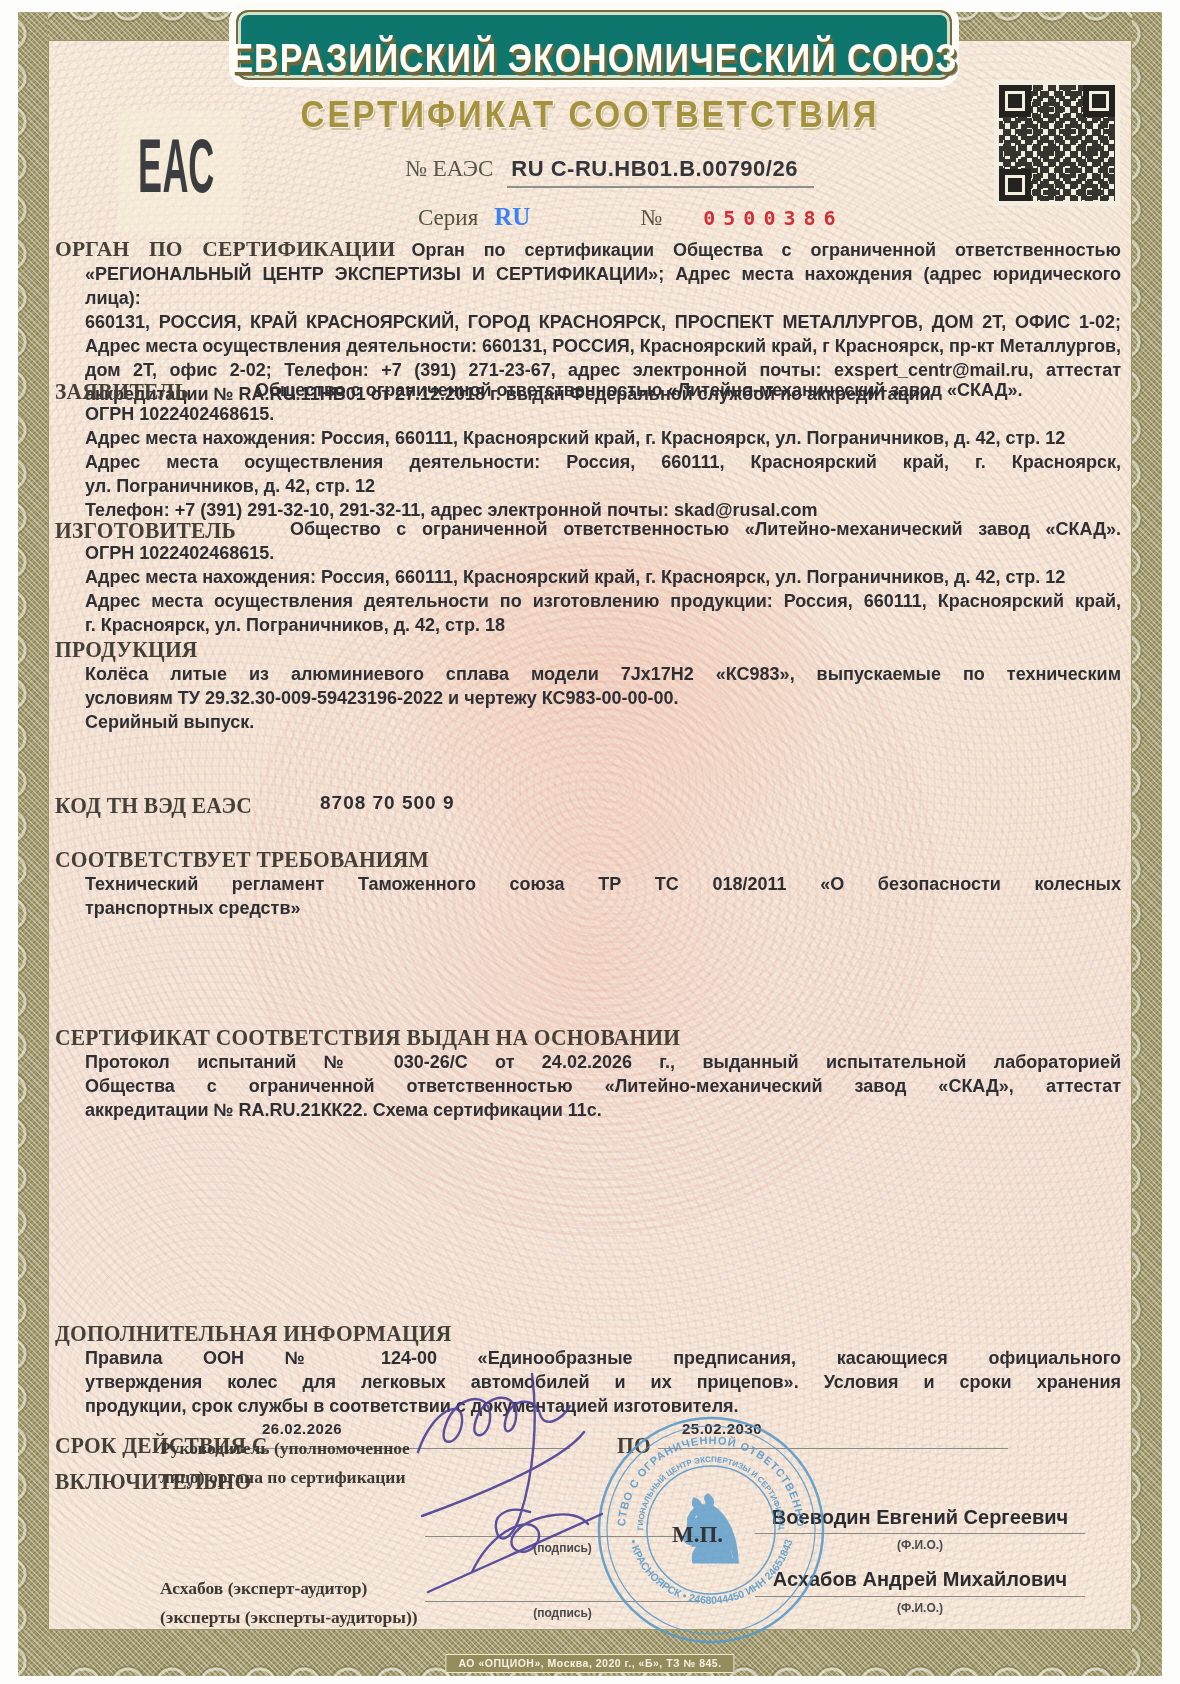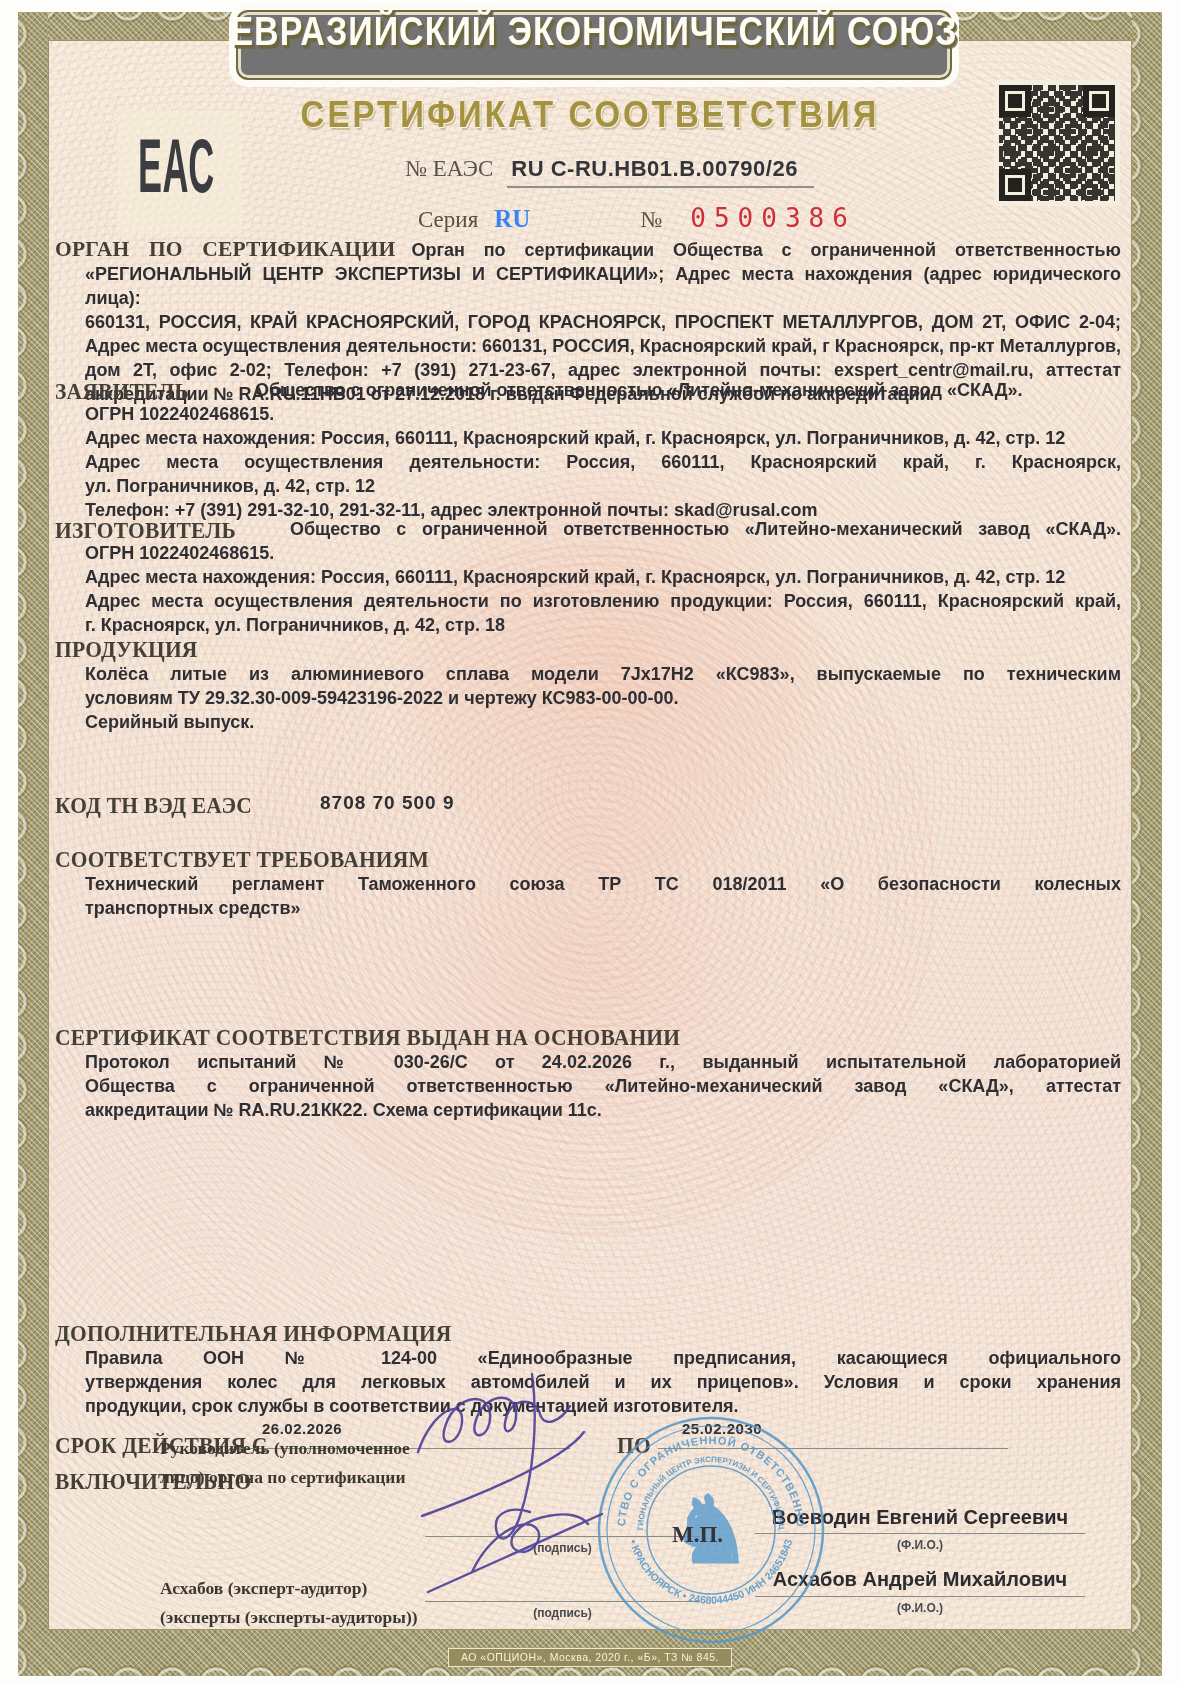--- a/index.html
+++ b/index.html
@@ -36,42 +36,42 @@
       repeating-radial-gradient(circle at 15% 85%, rgba(130,145,205,.075) 0 2px, transparent 2px 8px),
       repeating-radial-gradient(circle at 88% 20%, rgba(130,145,205,.07) 0 2px, transparent 2px 8px),
       repeating-linear-gradient(63deg, rgba(242,176,140,.085) 0 2px, transparent 2px 7px),
       repeating-linear-gradient(-63deg, rgba(242,176,140,.06) 0 2px, transparent 2px 7px),
       linear-gradient(180deg,#f9efdf 0%, #f7e9d9 40%, #f6e7da 70%, #f8eddd 100%); }
   .rosette { position:absolute; left:240px; top:540px; width:700px; height:700px; border-radius:50%;
       background:repeating-radial-gradient(circle, rgba(225,120,100,.09) 0 3px, transparent 3px 9px); z-index:1; }
 
   
   .banner { position:absolute; left:236px; top:10px; width:712px; height:66px; z-index:5;
-      background:#737373; border:2px solid #726b3d; border-radius:12px;
+      background:#0f766e; border:2px solid #726b3d; border-radius:12px;
       box-shadow:0 0 0 7px #fcfbf6, inset 0 0 0 3px rgba(248,243,220,.85);
-      display:flex; align-items:flex-start; justify-content:center; }
+      display:flex; align-items:flex-end; justify-content:center; }
   .banner span { color:#fdfcf5; font-weight:700; font-size:34px; letter-spacing:1px; white-space:nowrap;
       transform:scaleY(1.2); text-shadow:2px 2px 0 #6d673a, 3px 3px 0 rgba(109,103,58,.7); }
   .eac-bg { position:absolute; left:118px; top:110px; width:124px; height:124px;
       background:rgba(246,238,216,.55); z-index:2; }
   .eac { position:absolute; left:138px; top:122px; width:90px; z-index:3; color:#3c3d41;
       font-weight:700; font-size:58px; letter-spacing:1px; transform:scale(.62,1.3); transform-origin:left top; }
   .cert-title { position:absolute; top:96px; left:0; right:0; text-align:center; z-index:3;
       font-weight:700; font-size:33px; letter-spacing:3px; color:#a4923f; transform:scaleY(1.12);
       text-shadow:1px 1px 0 rgba(255,255,255,.8), 2px 2px 0 rgba(140,120,50,.35); }
   .num-line { position:absolute; top:156px; left:405px; z-index:3; display:flex; align-items:baseline; }
   .num-label { font-family:"Liberation Serif",serif; font-size:23px; color:#57534a; }
   .num-value { font-size:22px; font-weight:700; color:#34353b; margin-left:14px; letter-spacing:.5px;
       border-bottom:2px solid #90908a; padding:0 16px 4px 4px; }
   .series-line { position:absolute; top:203px; left:418px; z-index:3; display:flex; align-items:baseline; }
   .series-label { font-family:"Liberation Serif",serif; font-size:23px; color:#55503f; }
   .series-value { font-family:"Liberation Serif",serif; font-weight:700; font-size:25px; color:#3b82f6; margin-left:16px; }
   .serialno-label { font-family:"Liberation Serif",serif; font-size:23px; color:#55503f; margin-left:110px; }
-  .serialno-value { font-family:"DejaVu Sans Mono",monospace; font-weight:400; font-size:26px;
-      color:#cf3038; letter-spacing:8px; margin-left:28px; }
+  .serialno-value { font-family:"DejaVu Sans Mono",monospace; font-weight:700; font-size:20px;
+      color:#cf3038; letter-spacing:8px; margin-left:41px; }
   .qr { position:absolute; left:994px; top:80px; width:126px; height:126px; background:#f4eee0; z-index:3; }
   .qr-noise { position:absolute; inset:5px;
       background:
         repeating-conic-gradient(#26251f 0 25%, transparent 0 50%) 0 0/11px 11px,
         repeating-conic-gradient(#26251f 0 25%, transparent 0 50%) 4px 6px/15px 15px; opacity:.92; }
   .qr-f { position:absolute; width:32px; height:32px; border:6px solid #23221e; background:#f4eee0; box-sizing:border-box; z-index:2; }
   .qr-f::after { content:""; position:absolute; inset:3px; background:#23221e; }
   .qr-tl { left:5px; top:5px; } .qr-tr { right:5px; top:5px; } .qr-bl { left:5px; bottom:5px; }
 
   
@@ -89,22 +89,22 @@
   .date-val { position:absolute; z-index:4; font-size:15px; font-weight:700; color:#2e2e33; letter-spacing:.5px; }
   .uline { position:absolute; z-index:3; border-bottom:1.5px solid #8b8b85; height:0; }
   .cap { position:absolute; z-index:4; font-size:12px; font-weight:700; color:#4a4a4e; text-align:center; }
   .role { position:absolute; left:160px; z-index:4; font-family:"Liberation Serif",serif; font-weight:700;
       font-size:17.5px; color:#3b3731; line-height:29px; }
   .fio { position:absolute; z-index:4; width:330px; left:755px; text-align:center; font-size:20px; font-weight:700; color:#2b2b30; }
   .mp { position:absolute; left:672px; top:1522px; z-index:7; font-family:"Liberation Serif",serif;
       font-weight:700; font-size:23px; color:#333338; }
   .stamp { position:absolute; left:591px; top:1410px; width:240px; height:240px; z-index:5; opacity:.88; }
   .sig { position:absolute; left:412px; top:1366px; width:280px; height:240px; z-index:6; }
-  .imprint { position:absolute; bottom:17px; left:50%; transform:translateX(-50%); z-index:4;
-      background:#948c5c; color:#f7f3e0; font-size:10.5px; font-weight:400; letter-spacing:.5px;
+  .imprint { position:absolute; bottom:11px; left:50%; transform:translateX(-50%); z-index:4;
+      background:#948c5c; color:#f7f3e0; font-size:10.5px; font-weight:700; letter-spacing:.5px;
       padding:2px 12px 3px; border:1px solid #efe9cc; border-radius:0; white-space:nowrap; }
 </style>
 </head>
 <body>
 
 <div class="page">
 
   <div class="band band-top band-h"></div>
   <div class="band band-bottom band-h"></div>
   <div class="band band-left band-v"></div>
@@ -134,21 +134,21 @@
   <div class="series-line">
     <span class="series-label">Серия</span>
     <span class="series-value">RU</span>
     <span class="serialno-label">№</span>
     <span class="serialno-value">0500386</span>
   </div>
 
   <div class="blk wide" style="top:237px">
     <div class="ln st"><span class="ih">ОРГАН ПО СЕРТИФИКАЦИИ</span><span>Орган по сертификации Общества с ограниченной ответственностью</span></div>
     <div class="ln st" style="padding-left:30px">«РЕГИОНАЛЬНЫЙ ЦЕНТР ЭКСПЕРТИЗЫ И СЕРТИФИКАЦИИ»; Адрес места нахождения (адрес юридического лица):</div>
-    <div class="ln st" style="padding-left:30px">660131, РОССИЯ, КРАЙ КРАСНОЯРСКИЙ, ГОРОД КРАСНОЯРСК, ПРОСПЕКТ МЕТАЛЛУРГОВ, ДОМ 2Т, ОФИС 2-04;</div>
+    <div class="ln st" style="padding-left:30px">660131, РОССИЯ, КРАЙ КРАСНОЯРСКИЙ, ГОРОД КРАСНОЯРСК, ПРОСПЕКТ МЕТАЛЛУРГОВ, ДОМ 2Т, ОФИС 1-02;</div>
     <div class="ln st" style="padding-left:30px">Адрес места осуществления деятельности: 660131, РОССИЯ, Красноярский край, г Красноярск, пр-кт Металлургов,</div>
     <div class="ln st" style="padding-left:30px">дом 2Т, офис 2-02; Телефон: +7 (391) 271-23-67, адрес электронной почты: exspert_centr@mail.ru, аттестат</div>
     <div class="ln" style="padding-left:30px">аккредитации № RA.RU.11НВ01 от 27.12.2018 г. выдан Федеральной службой по аккредитации</div>
   </div>
 
   <div class="sec-h" style="top:378px">ЗАЯВИТЕЛЬ</div>
   <div class="blk" style="top:378px">
     <div class="ln" style="padding-left:170px">Общество с ограниченной ответственностью «Литейно-механический завод «СКАД».</div>
     <div class="ln">ОГРН 1022402468615.</div>
     <div class="ln">Адрес места нахождения: Россия, 660111, Красноярский край, г. Красноярск, ул. Пограничников, д. 42, стр. 12</div>

